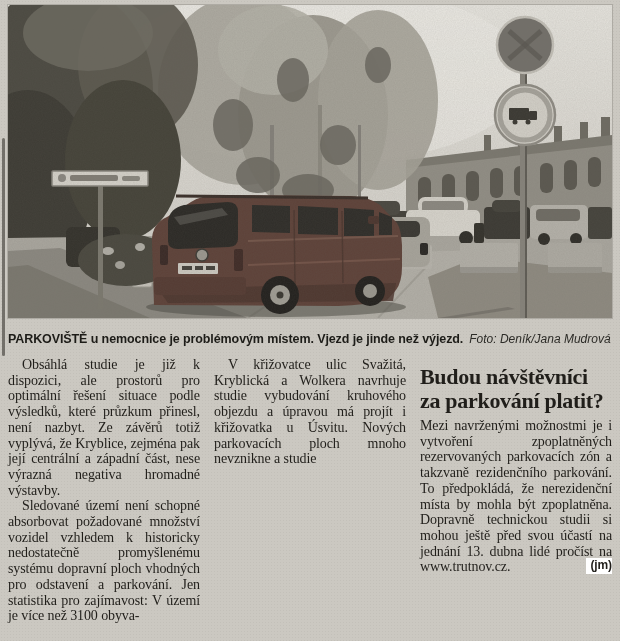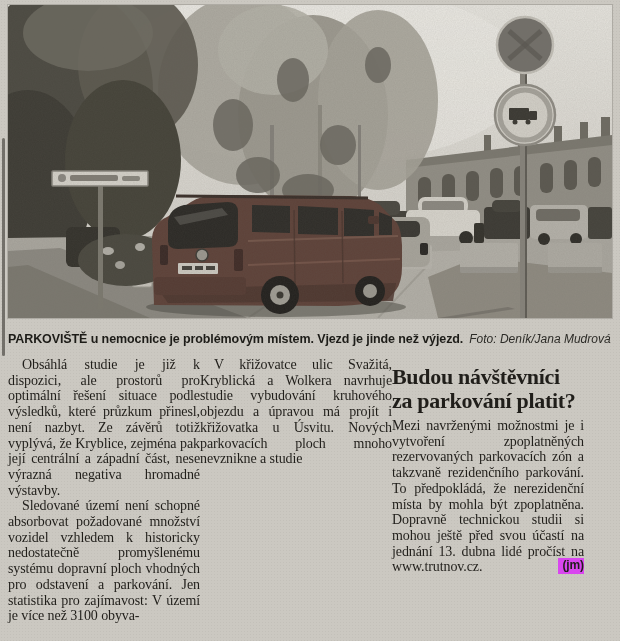--- a/index.html
+++ b/index.html
@@ -25,21 +25,21 @@
   .caption{
     position:absolute;left:8px;top:331px;width:604px;
     font-family:"Liberation Sans", sans-serif;
     font-size:12.5px;line-height:16px;color:#1d1c18;
     white-space:nowrap;
   }
   .cap-bold{font-weight:bold;letter-spacing:-0.1px;}
   .cap-credit{font-weight:normal;font-size:12px;color:#2c2b27;margin-left:6px;font-style:italic;}
   .columns{
     position:absolute;left:8px;top:357px;width:604px;
-    display:flex;
+    display:flex;gap:14px;
   }
   .col{
     width:192px;flex:0 0 192px;
     font-size:14px;line-height:15.7px;
     text-align:justify;text-justify:inter-word;
     letter-spacing:-0.1px;
   }
   .col p{margin:0;}
   .col p.indent{text-indent:14px;}
   .subhead{
@@ -47,21 +47,21 @@
     font-weight:bold;
     font-size:22px;line-height:24px;
     text-align:left;letter-spacing:-0.3px;
     margin:8px 0 5px 0;
   }
   .has-sig{position:relative;}
   .sig{
     position:absolute;right:0;bottom:1px;
     font-family:"Liberation Sans", sans-serif;
     font-weight:bold;font-size:12px;
-    background:#d946ef;padding-left:4px;
+    background:#ffffff;padding-left:4px;
   }
 </style>
 </head>
 <body>
 
 <div class="scan-edge"></div>
 
 <figure class="photo">
   <svg viewBox="0 0 604 313" xmlns="http://www.w3.org/2000/svg">
     <defs>

